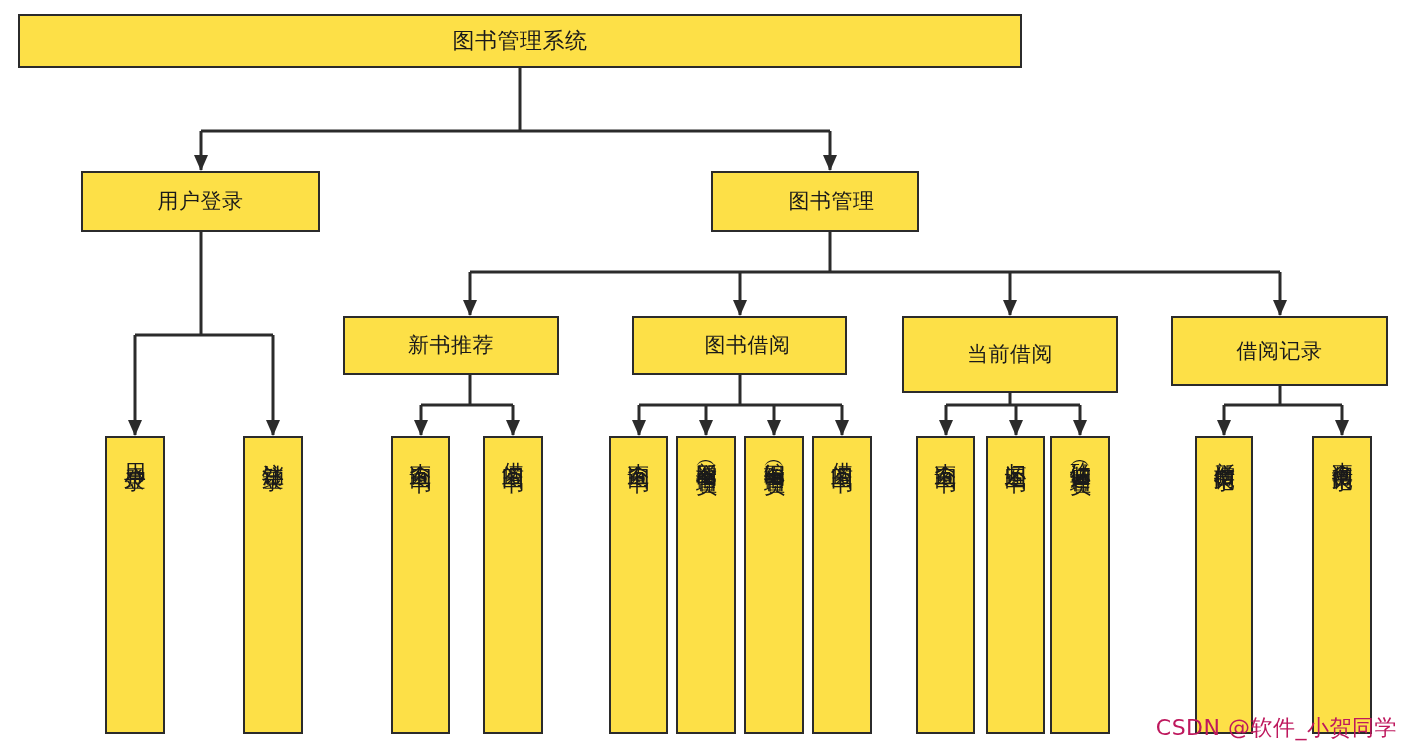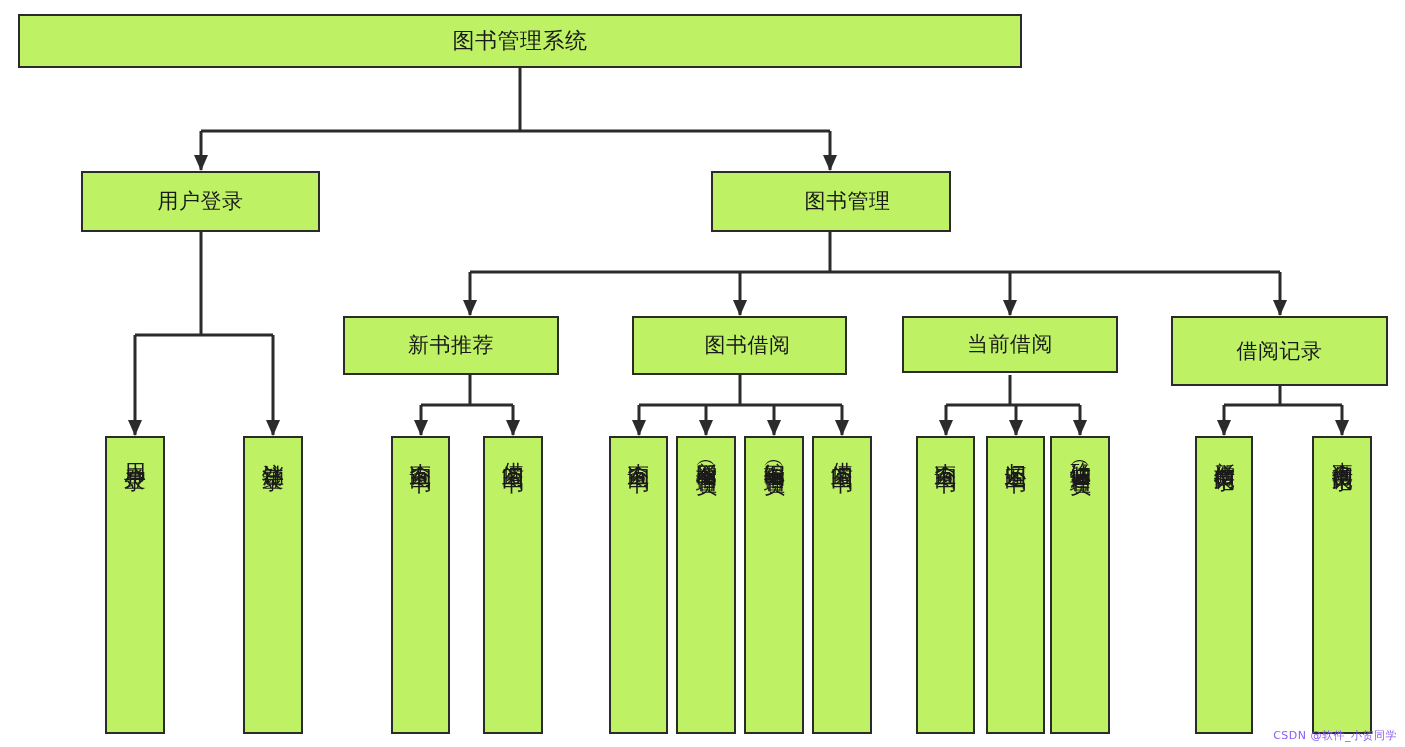--- a/index.html
+++ b/index.html
@@ -6,21 +6,21 @@
   body{
     width:1405px;height:747px;overflow:hidden;
     font-family:"DejaVu Sans","Liberation Sans",sans-serif;
     color:#1f1f1f;
   }
   #stage{position:relative;width:1405px;height:747px;background:#fff;}
   svg#wires{position:absolute;left:0;top:0;width:1405px;height:747px;}
   .node{
     position:absolute;
     box-sizing:border-box;
-    background:#bef264;
+    background:#fde047;
     border:2px solid #2b2b2b;
     display:flex;align-items:center;justify-content:center;
     text-align:center;
   }
   .node .label{
     display:block;
     line-height:1.18;
     letter-spacing:0.5px;
     color:#1a1a1a;
   }
@@ -38,22 +38,22 @@
     text-orientation:upright;
     font-size:22px;
     line-height:1.0;
     letter-spacing:3px;
     white-space:nowrap;
   }
   .node.vert.tall .label{font-size:21px;letter-spacing:2px;}
   #watermark{
     position:absolute;
     right:8px;bottom:4px;
-    font-size:11px;
-    color:#8b5cf6;
+    font-size:22px;
+    color:#be185d;
     letter-spacing:0.5px;
     white-space:nowrap;
     pointer-events:none;
   }
 </style>
 </head>
 <body>
 
 <div id="stage">
   <svg id="wires" viewBox="0 0 1405 747">
@@ -110,30 +110,30 @@
       <line x1="1342" y1="405" x2="1342" y2="435" stroke="#2b2b2b" stroke-width="3"></line>
       <polygon points="1335,420 1349,420 1342,436" fill="#2b2b2b"></polygon>
     </svg>
   <div id="nodes">
       <div class="node horiz root" style="left: 18px; top: 14px; width: 1004px; height: 54px;">
         <span class="label">图书管理系统</span>
       </div>
       <div class="node horiz" style="left: 81px; top: 171px; width: 239px; height: 61px;">
         <span class="label">用户登录</span>
       </div>
-      <div class="node horiz" style="left: 711px; top: 171px; width: 240px; height: 61px; padding-left: 33px;">
+      <div class="node horiz" style="left: 711px; top: 171px; width: 208px; height: 61px; padding-left: 33px;">
         <span class="label">图书管理</span>
       </div>
       <div class="node horiz" style="left: 343px; top: 316px; width: 216px; height: 59px;">
         <span class="label">新书推荐</span>
       </div>
       <div class="node horiz" style="left: 632px; top: 316px; width: 215px; height: 59px; padding-left: 16px;">
         <span class="label">图书借阅</span>
       </div>
-      <div class="node horiz" style="left: 902px; top: 316px; width: 216px; height: 57px;">
+      <div class="node horiz" style="left: 902px; top: 316px; width: 216px; height: 77px;">
         <span class="label">当前借阅</span>
       </div>
       <div class="node horiz" style="left: 1171px; top: 316px; width: 217px; height: 70px;">
         <span class="label">借阅记录</span>
       </div>
       <div class="node vert" style="left: 105px; top: 436px; width: 60px; height: 298px;">
         <span class="label">用户登录</span>
       </div>
       <div class="node vert" style="left: 243px; top: 436px; width: 60px; height: 298px;">
         <span class="label">注销登录</span>

